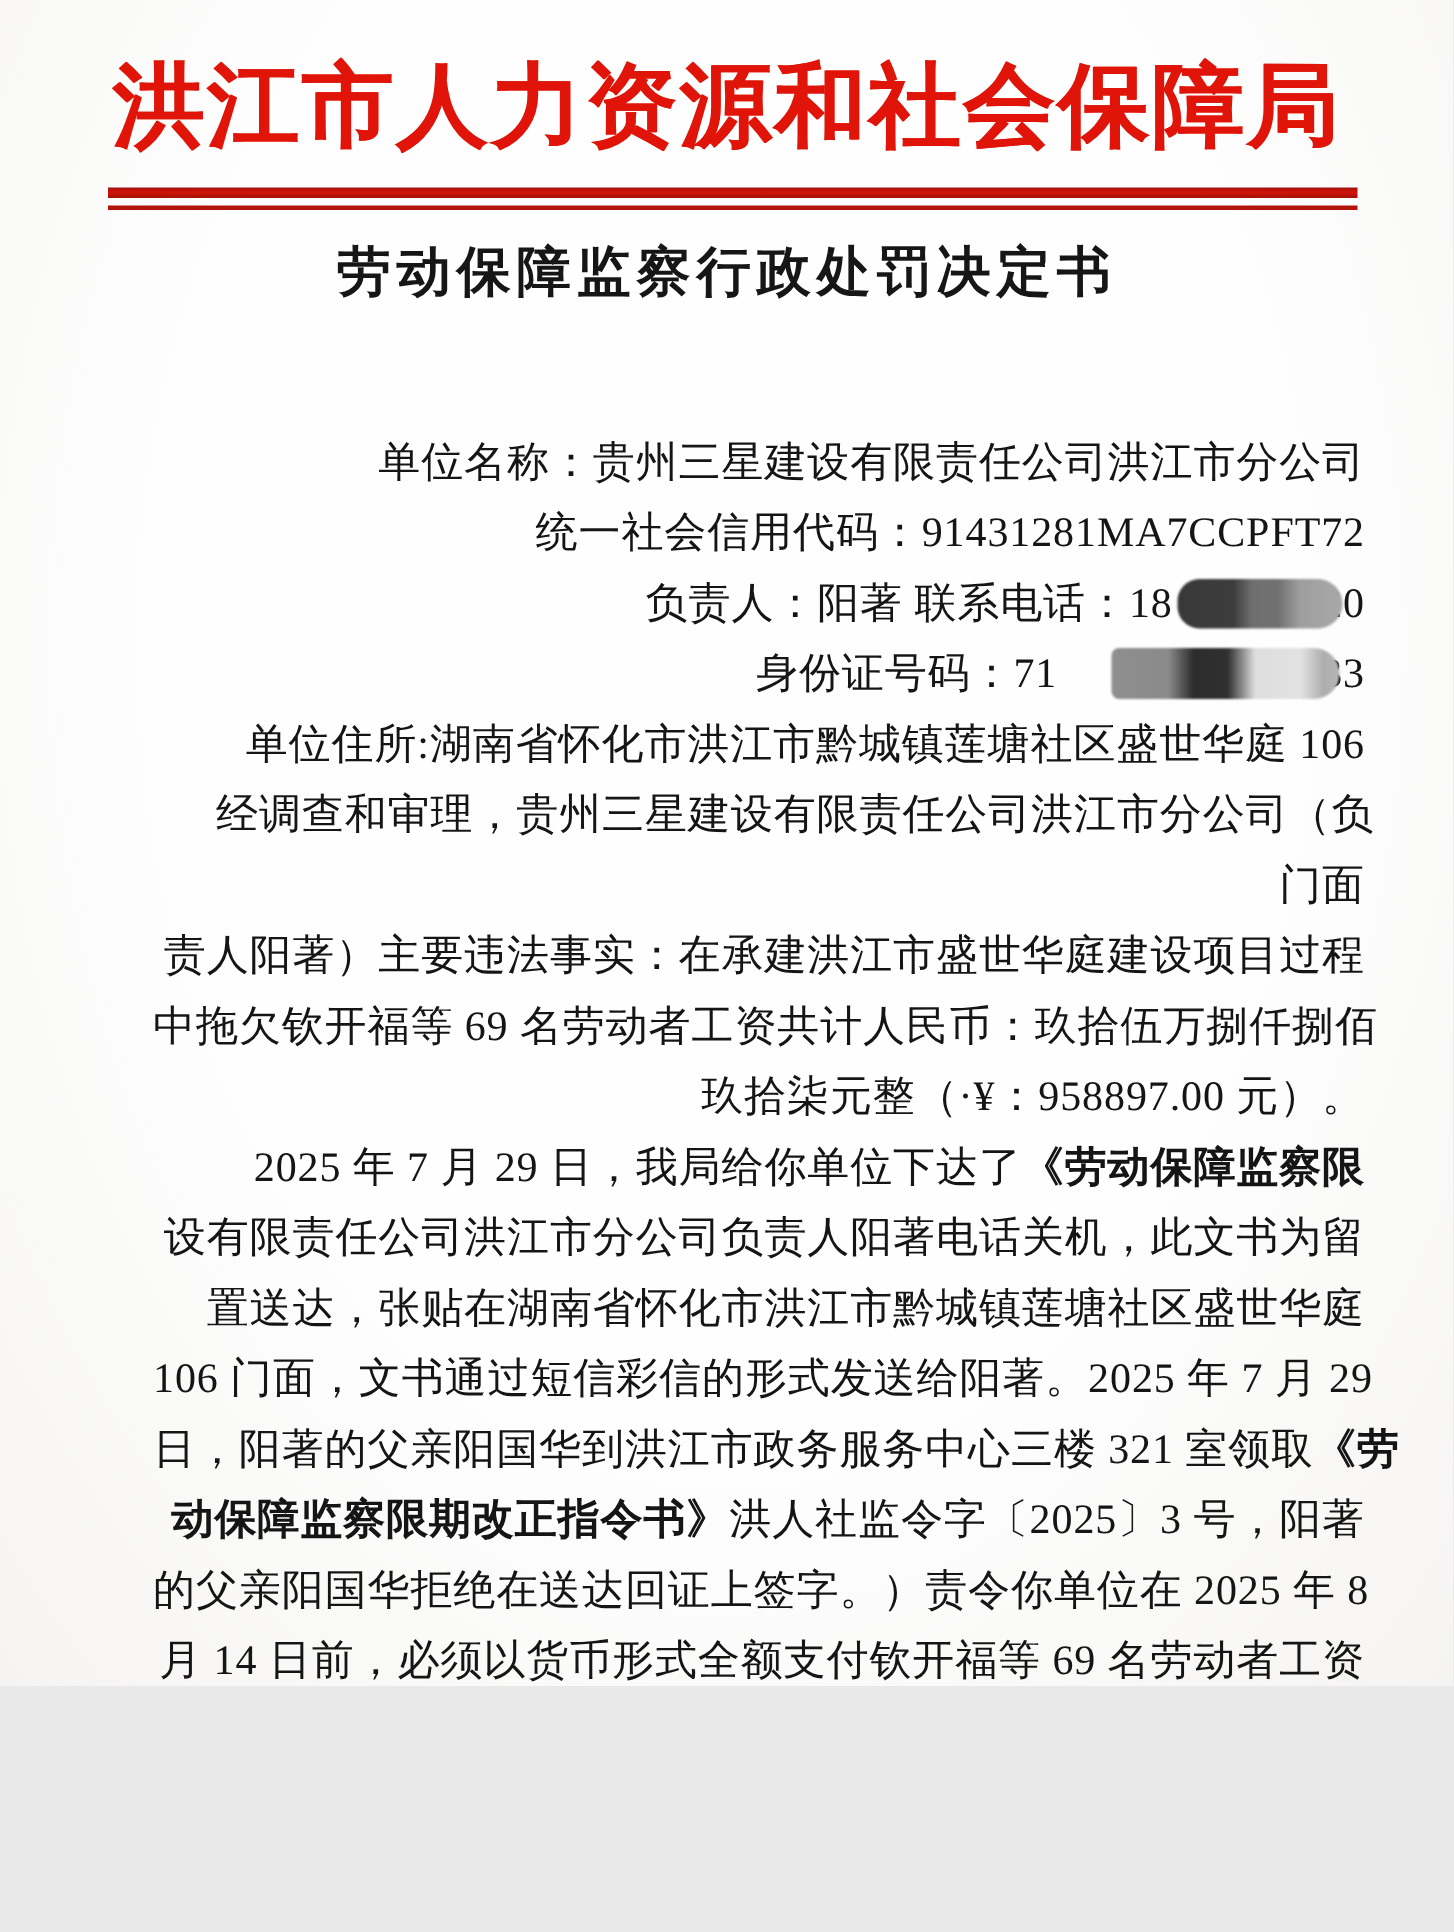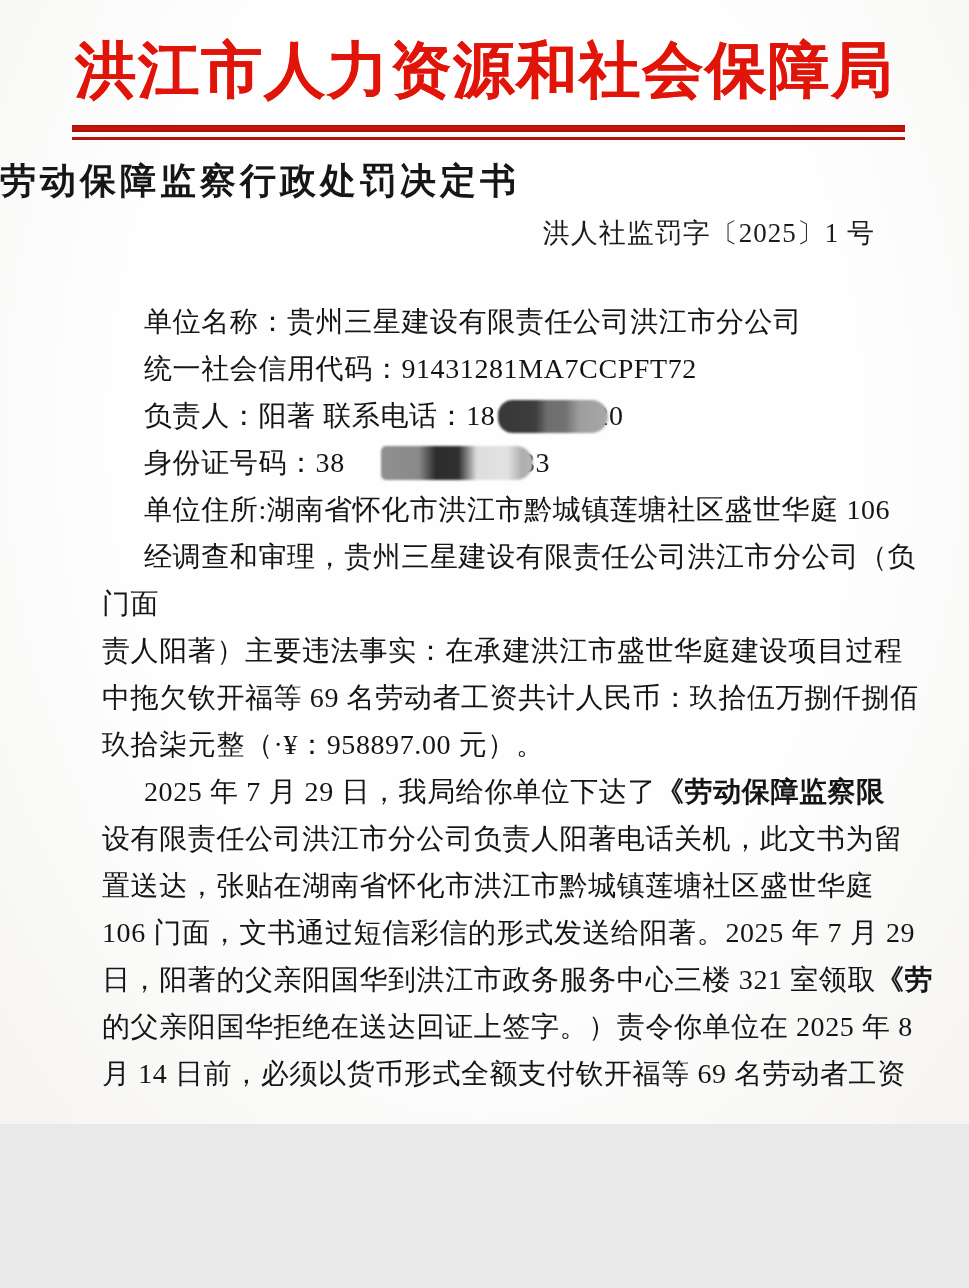--- a/index.html
+++ b/index.html
@@ -22,42 +22,44 @@
     text-shadow:0.6px 0 #e01408;
     white-space:nowrap;
   }
   .rule-wrap { margin:13px 64px 0 72px; }
   .rule-thick { height:7px; background:linear-gradient(180deg,#9e130c,#d31408 45%,#a31108); }
   .rule-thin  { height:3px; background:#b3150a; margin-top:5px; }
 
   
   .doc-title {
     margin-top:17px;
+    text-align:center;
     font-size:36px; font-weight:600;
     letter-spacing:4px;
     color:#161616;
     white-space:nowrap;
   }
   .doc-number {
     margin-top:9px;
     text-align:right;
     padding-right:94px;
     font-size:27px;
     letter-spacing:1px;
     color:#1b1b1b;
   }
 
   
   .body-text {
-    margin-top:47px;
+    margin-top:79px;
     padding-left:102px;
-    padding-right:36px;
+    padding-right:59px;
     font-size:28px;
     line-height:47px;
     letter-spacing:0.6px;
+    text-align:right;
   }
   .bline { white-space:nowrap; height:47px; }
   .indent { text-indent:42px; }
   .bold { font-weight:bold; }
 
   
   .blob {
     display:inline-block;
     position:relative; z-index:1;
     filter:blur(0.8px);
@@ -93,52 +95,54 @@
 
   <div class="agency">洪江市人力资源和社会保障局</div>
 
   <div class="rule-wrap">
     <div class="rule-thick"></div>
     <div class="rule-thin"></div>
   </div>
 
   <div class="doc-title">劳动保障监察行政处罚决定书</div>
 
-  <div class="doc-number">洪人社监罚字〔2025〕1 号</div>
 
   <div class="body-text">
 
     <div class="bline indent">单位名称：贵州三星建设有限责任公司洪江市分公司</div>
     <div class="bline indent">统一社会信用代码：91431281MA7CCPFT72</div>
 
     <div class="bline indent">
       <span>负责人：阳著 联系电话：18</span><span class="blob blob-phone"></span><span>20</span>
     </div>
 
     <div class="bline indent">
-      <span>身份证号码：38</span><span class="blob blob-id"></span><span>33</span>
+      <span>身份证号码：71</span><span class="blob blob-id"></span><span>33</span>
     </div>
 
     <div class="bline indent">单位住所:湖南省怀化市洪江市黔城镇莲塘社区盛世华庭 106</div>
     <div class="bline indent">经调查和审理，贵州三星建设有限责任公司洪江市分公司（负</div>
 
     <div class="bline">门面</div>
     <div class="bline">责人阳著）主要违法事实：在承建洪江市盛世华庭建设项目过程</div>
     <div class="bline">中拖欠钦开福等 69 名劳动者工资共计人民币：玖拾伍万捌仟捌佰</div>
     <div class="bline">玖拾柒元整（·¥：958897.00 元）。</div>
 
     <div class="bline indent">
       <span>2025 年 7 月 29 日，我局给你单位下达了</span><span class="bold">《劳动保障监察限</span>
     </div>
     <div class="bline">设有限责任公司洪江市分公司负责人阳著电话关机，此文书为留</div>
     <div class="bline">置送达，张贴在湖南省怀化市洪江市黔城镇莲塘社区盛世华庭</div>
     <div class="bline">106 门面，文书通过短信彩信的形式发送给阳著。2025 年 7 月 29</div>
     <div class="bline">
       <span>日，阳著的父亲阳国华到洪江市政务服务中心三楼 321 室领取</span><span class="bold">《劳</span>
     </div>
+    <div class="bline">
+      <span class="bold">动保障监察限期改正指令书》</span><span>洪人社监令字〔2025〕3 号，阳著</span>
+    </div>
     <div class="bline">的父亲阳国华拒绝在送达回证上签字。）责令你单位在 2025 年 8</div>
     <div class="bline">月 14 日前，必须以货币形式全额支付钦开福等 69 名劳动者工资</div>
 
   </div>
 
   <div class="footer">
     <div class="footer-line-dark"></div>
     <div class="footer-line-red"></div>
     <div class="footer-tick"></div>
   </div>

